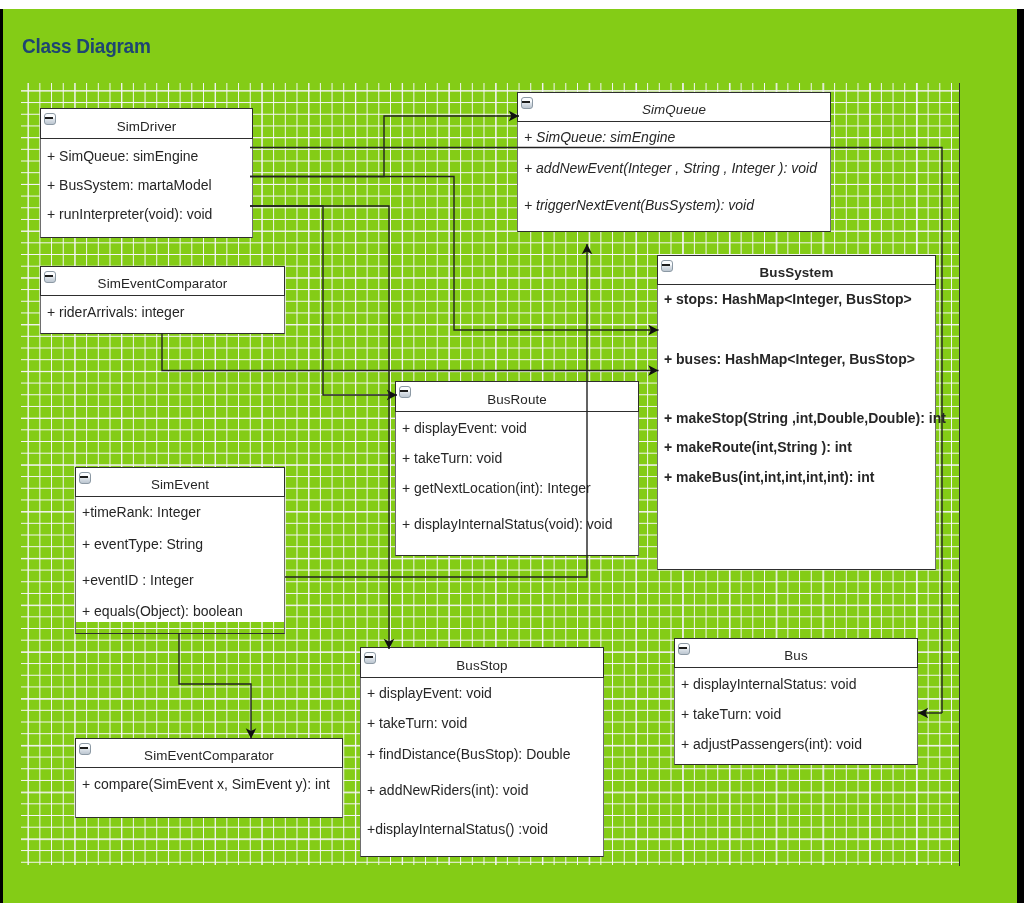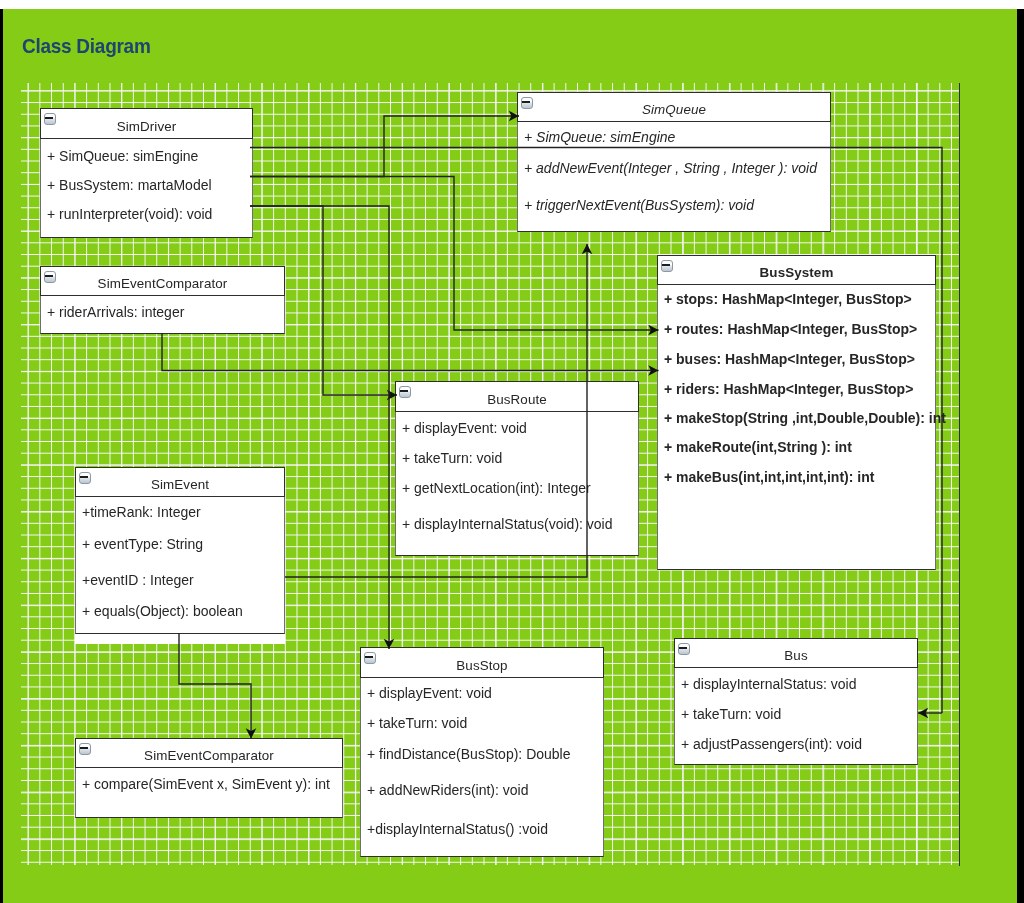--- a/index.html
+++ b/index.html
@@ -111,41 +111,39 @@
           <div class="row" style="top:6px">+ riderArrivals: integer</div>
         </div>
       </div>
       <div class="cls" style="left: 657px; top: 246px; width: 279px; height: 314.8px; font-weight: bold;">
         <div class="hdr" style="height:30px">
           <span class="minus"></span>
           <span class="name">BusSystem</span>
         </div>
         <div class="body" style="height:284.8px">
           <div class="row" style="top:4px">+ stops: HashMap&lt;Integer, BusStop&gt;</div>
-          <div class="row" style="top:34px">+ routes: HashMap&lt;Integer, BusStop&gt;</div>
           <div class="row" style="top:64px">+ buses: HashMap&lt;Integer, BusStop&gt;</div>
-          <div class="row" style="top:94px">+ riders: HashMap&lt;Integer, BusStop&gt;</div>
           <div class="row" style="top:123px">+ makeStop(String ,int,Double,Double): int</div>
           <div class="row" style="top:152px">+ makeRoute(int,String ): int</div>
           <div class="row" style="top:182px">+ makeBus(int,int,int,int,int): int</div>
         </div>
       </div>
       <div class="cls" style="left: 395px; top: 372px; width: 244px; height: 175px;">
         <div class="hdr" style="height:31px">
           <span class="minus"></span>
           <span class="name">BusRoute</span>
         </div>
         <div class="body" style="height:143.9px">
           <div class="row" style="top:5.5px">+ displayEvent: void</div>
           <div class="row" style="top:35.5px">+ takeTurn: void</div>
           <div class="row" style="top:66px">+ getNextLocation(int): Integer</div>
           <div class="row" style="top:102px">+ displayInternalStatus(void): void</div>
         </div>
       </div>
-      <div class="cls" style="left: 75px; top: 458px; width: 210px; height: 177px;">
+      <div class="cls" style="left: 75px; top: 458px; width: 210px; height: 155px;">
         <div class="hdr" style="height:30px">
           <span class="minus"></span>
           <span class="name">SimEvent</span>
         </div>
         <div class="body" style="height:136.8px">
           <div class="row" style="top:5px">+timeRank: Integer</div>
           <div class="row" style="top:37px">+ eventType: String</div>
           <div class="row" style="top:73px">+eventID : Integer</div>
           <div class="row" style="top:104px">+ equals(Object): boolean</div>
         </div>

